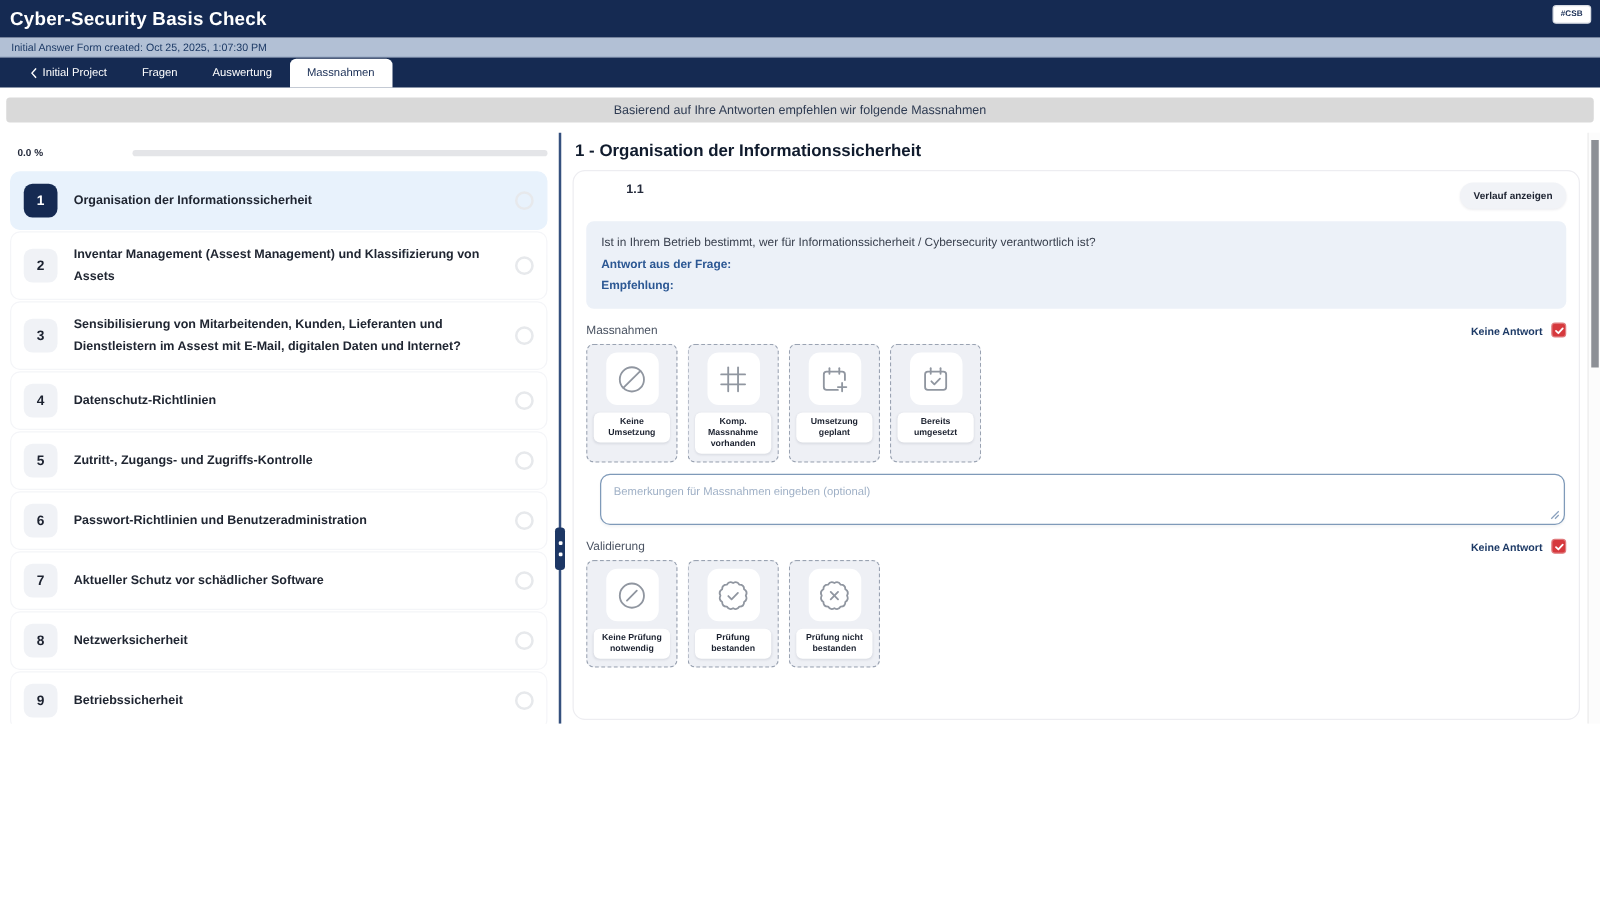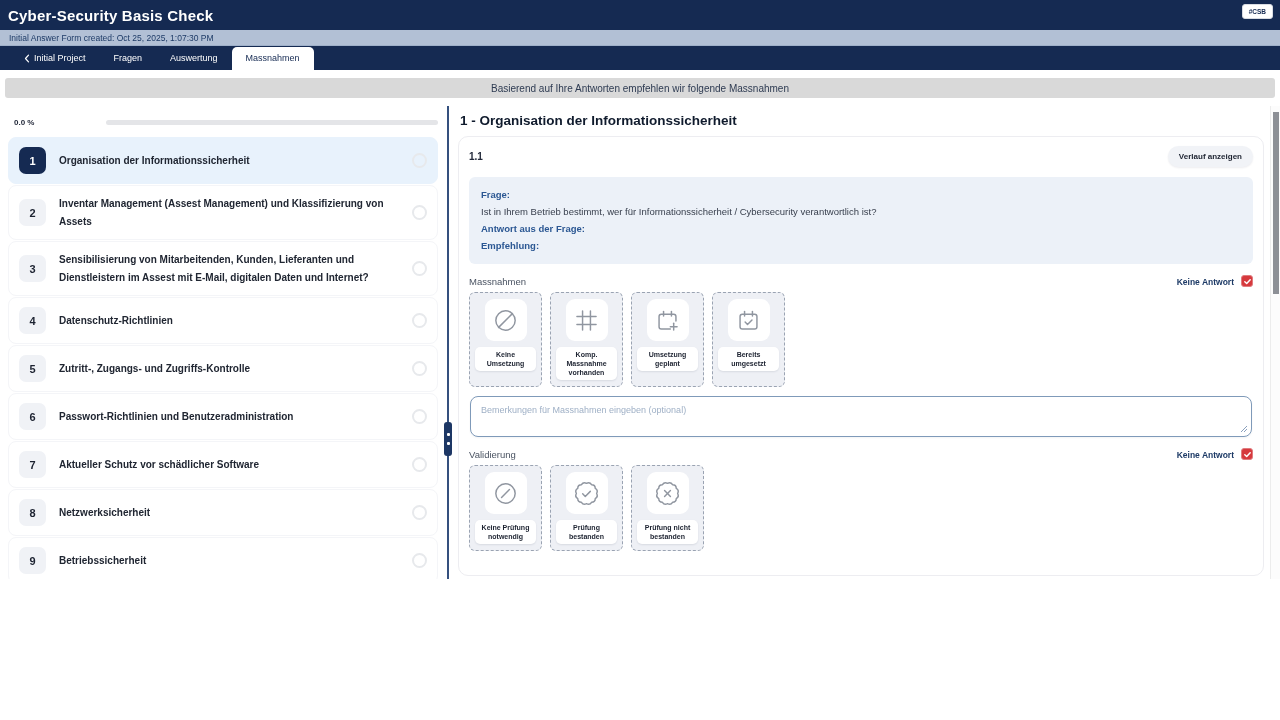--- a/index.html
+++ b/index.html
@@ -49,21 +49,21 @@
   .splitter { width:8px; position:relative; cursor:col-resize; }
   .splitter:before { content:""; position:absolute; left:3px; top:0; bottom:0; width:1.5px; background:#35507e; }
   .splitter-handle { position:absolute; left:0; top:316px; width:8px; height:34px; background:#1d3765;
     border-radius:3px; display:flex; flex-direction:column; align-items:center; justify-content:center; gap:6px; }
   .splitter-handle span { width:3px; height:3px; background:#fff; border-radius:1px; display:block; }
 
   
   .main { flex:1; padding:0 6px 0 6px; overflow:hidden; }
   .main-heading { font-size:13.5px; font-weight:600; color:#101b2d; margin:7px 0 8px 2px; }
   .question-card { border:1px solid #ededf1; border-radius:10px; padding:9px 10px; height:440px; }
-  .q-head { display:flex; align-items:center; justify-content:space-between; margin-bottom:10px; }
+  .q-head { display:flex; align-items:flex-start; justify-content:space-between; margin-bottom:10px;margin-left:32px; }
   .q-number { font-size:10px; font-weight:600; color:#23293a; }
   .history-btn { border:none; background:#f1f3f7; color:#1c2230; font-size:8px; font-weight:600;
     padding:6px 11px; border-radius:12px; cursor:pointer; box-shadow:0 1px 2px rgba(20,30,60,.08);
     font-family:inherit; }
 
   .qbox { background:#ecf1f8; border-radius:6px; padding:9px 12px 10px 12px; }
   .qbox div { font-size:9.5px; line-height:17px; }
   .q-label { color:#2b5793; font-weight:bold; }
   .q-text { color:#39404e; }
 
@@ -77,21 +77,21 @@
   .cards { display:flex; gap:8px; }
   .opt-card { width:73px; background:#eef0f5; border:1.5px dashed #9aa3b2; border-radius:6px;
     padding:6px 5px 6px 5px; display:flex; flex-direction:column; align-items:center; cursor:pointer; }
   .icon-box { width:42px; height:42px; background:#fff; border-radius:9px; display:flex;
     align-items:center; justify-content:center; }
   .icon-box svg { width:27px; height:27px; }
   .opt-label { margin-top:6px; background:#fff; border-radius:5px; padding:3px 3px; width:100%;
     font-size:7px; font-weight:bold; color:#1c2230; text-align:center; line-height:1.3;
     box-shadow:0 1px 2px rgba(20,30,60,.10); }
 
-  .ta-wrap { position:relative; margin:9px 1px 6px 1px; }
+  .ta-wrap { position:relative; margin:9px 1px 6px 11px; }
   .ta-wrap textarea { width:100%; height:41px; border:1.5px solid #7f9ab9; border-radius:8px;
     padding:8px 10px; font-size:9px; font-family:inherit; color:#333a45; resize:none;
     box-shadow:0 1px 2px rgba(20,30,60,.05); outline:none; display:block; }
   .ta-wrap textarea::placeholder { color:#9fb0c6; }
   .grip { position:absolute; right:4px; bottom:4px; }
 
   
   .scrollbar { width:10px; border-left:1px solid #ececec; position:relative; background:#fcfcfc; }
   .scroll-thumb { position:absolute; left:2px; top:6px; width:6px; height:182px; background:#8d9096; }
 </style>
@@ -195,21 +195,20 @@
   <main class="main">
     <h2 class="main-heading">1 - Organisation der Informationssicherheit</h2>
 
     <section class="question-card">
       <div class="q-head">
         <span class="q-number">1.1</span>
         <button class="history-btn">Verlauf anzeigen</button>
       </div>
 
       <div class="qbox">
-        <div class="q-label">Frage:</div>
         <div class="q-text">Ist in Ihrem Betrieb bestimmt, wer für Informationssicherheit / Cybersecurity verantwortlich ist?</div>
         <div class="q-label">Antwort aus der Frage:</div>
         <div class="q-label">Empfehlung:</div>
       </div>
 
       <div class="row-label">
         <span class="sec-name">Massnahmen</span>
         <span class="ka">
           <span class="ka-label">Keine Antwort</span>
           <span class="checkbox">

